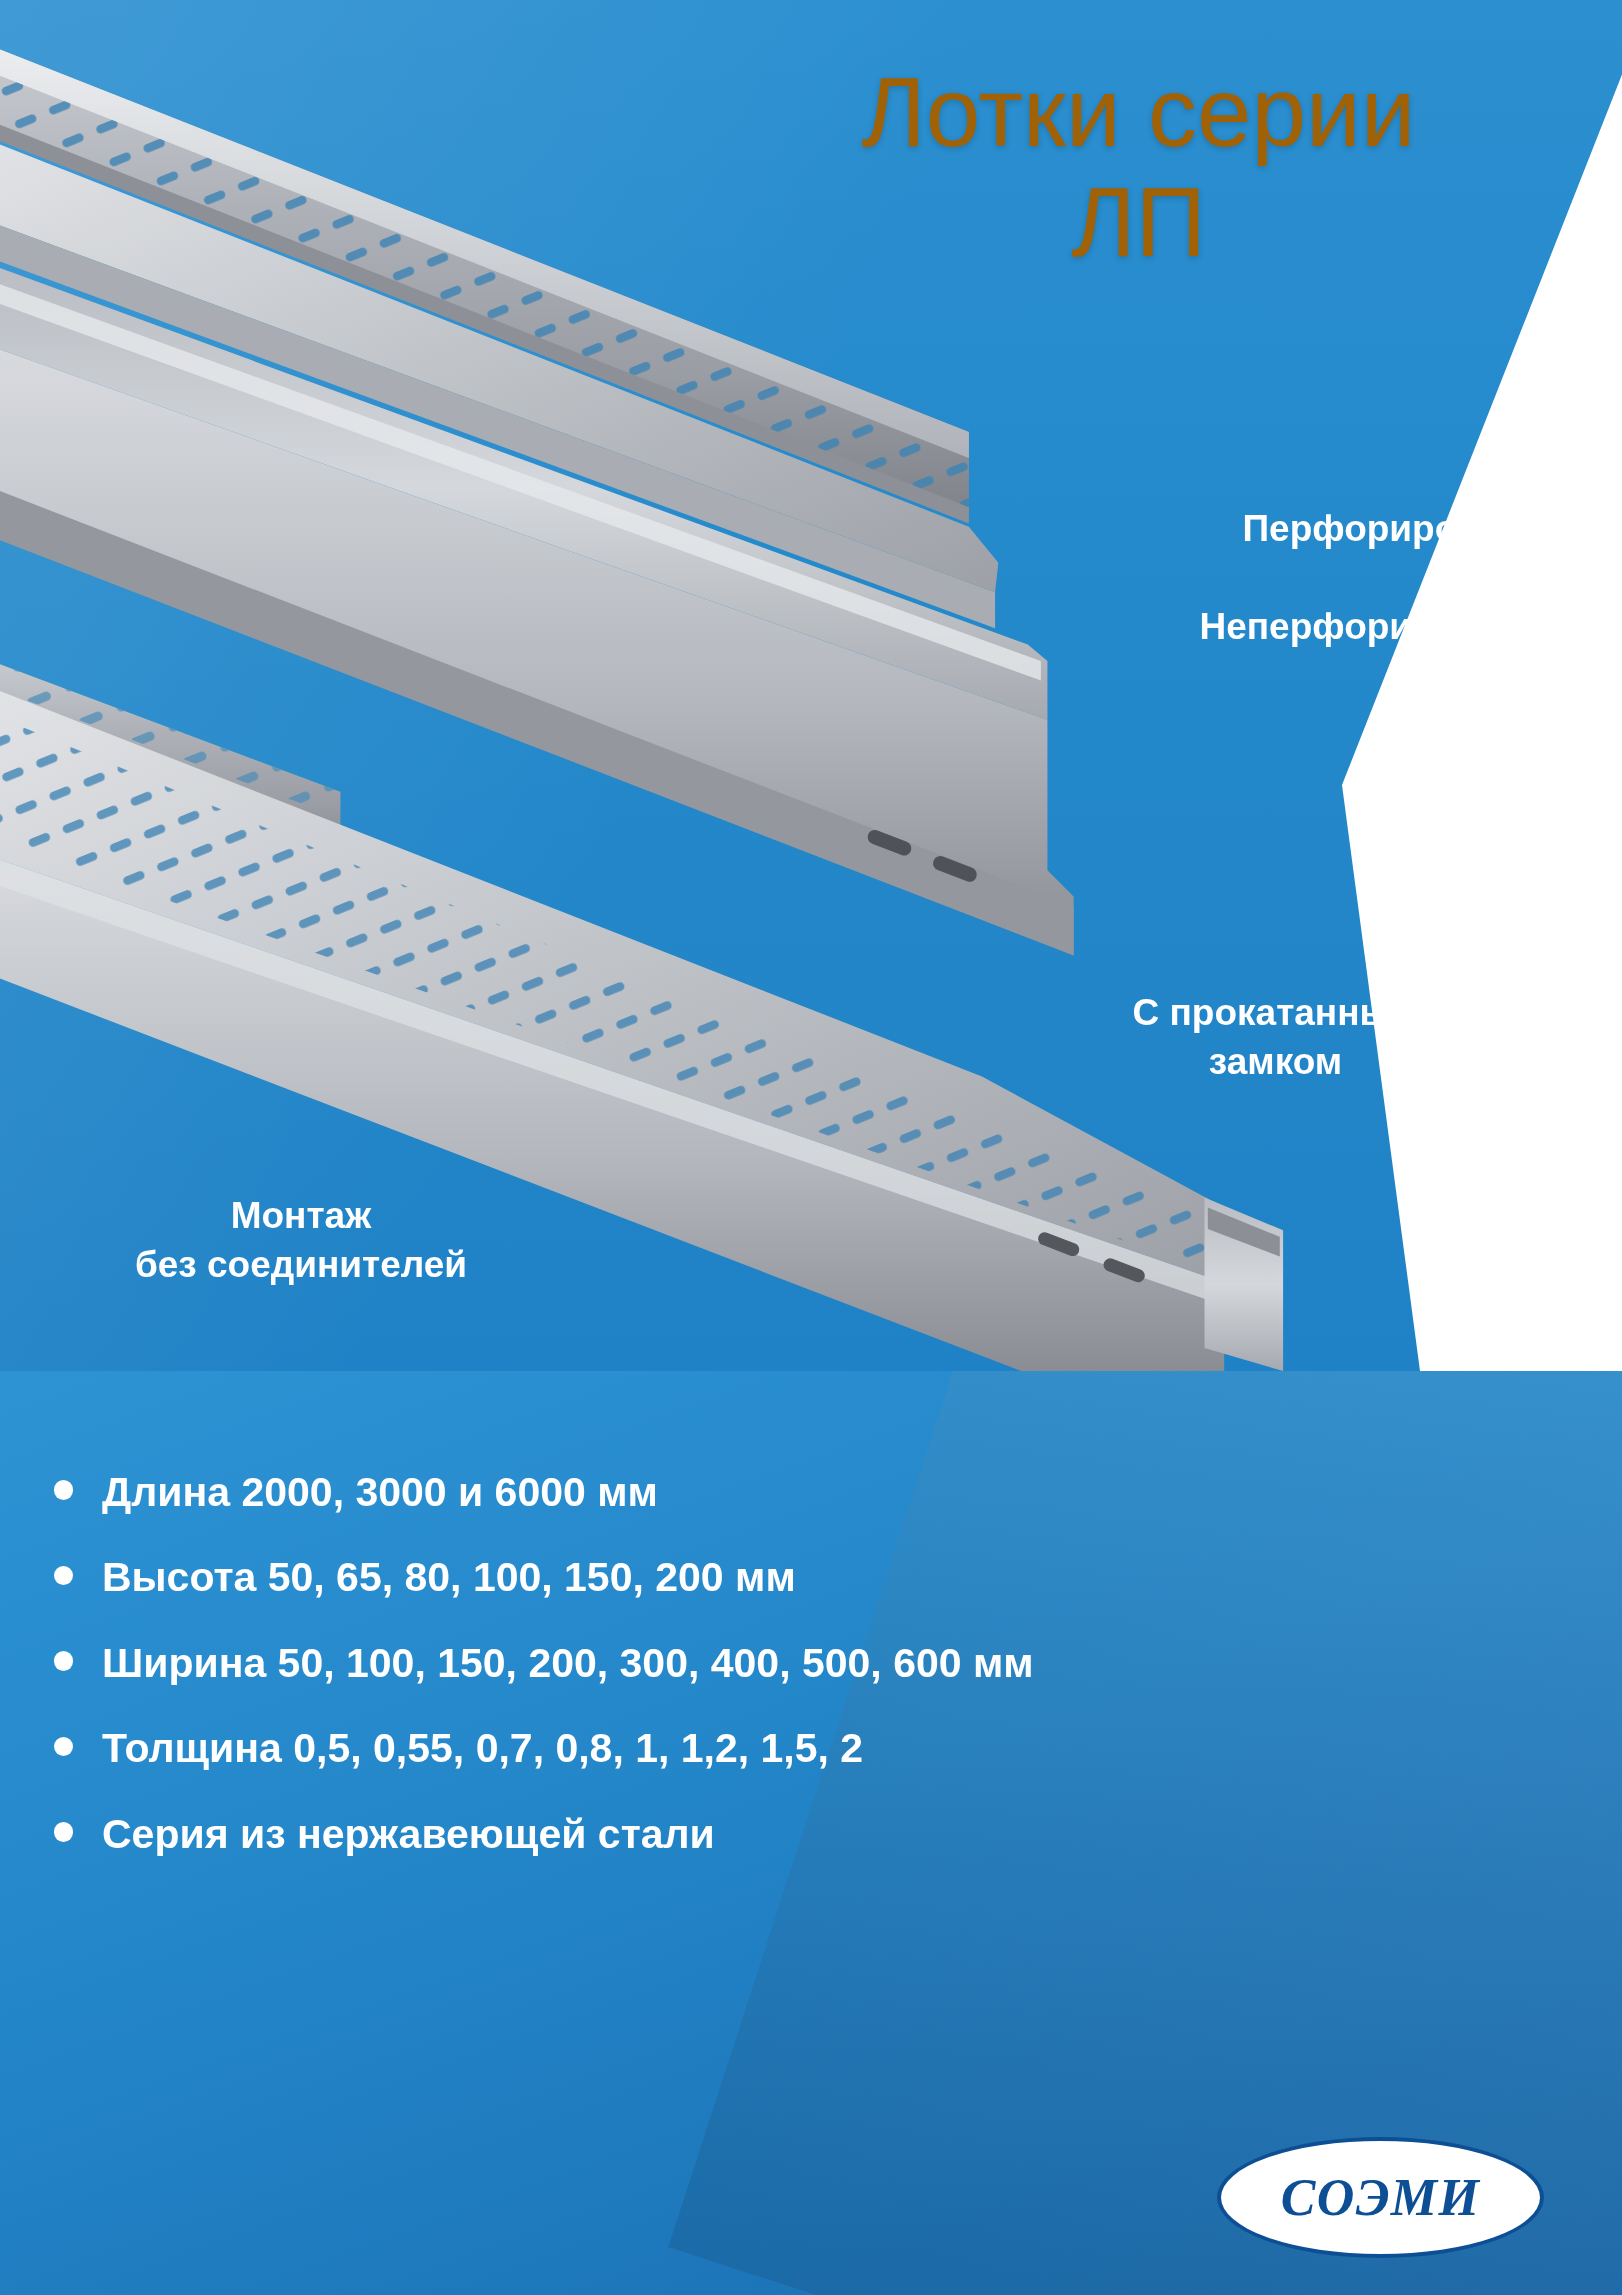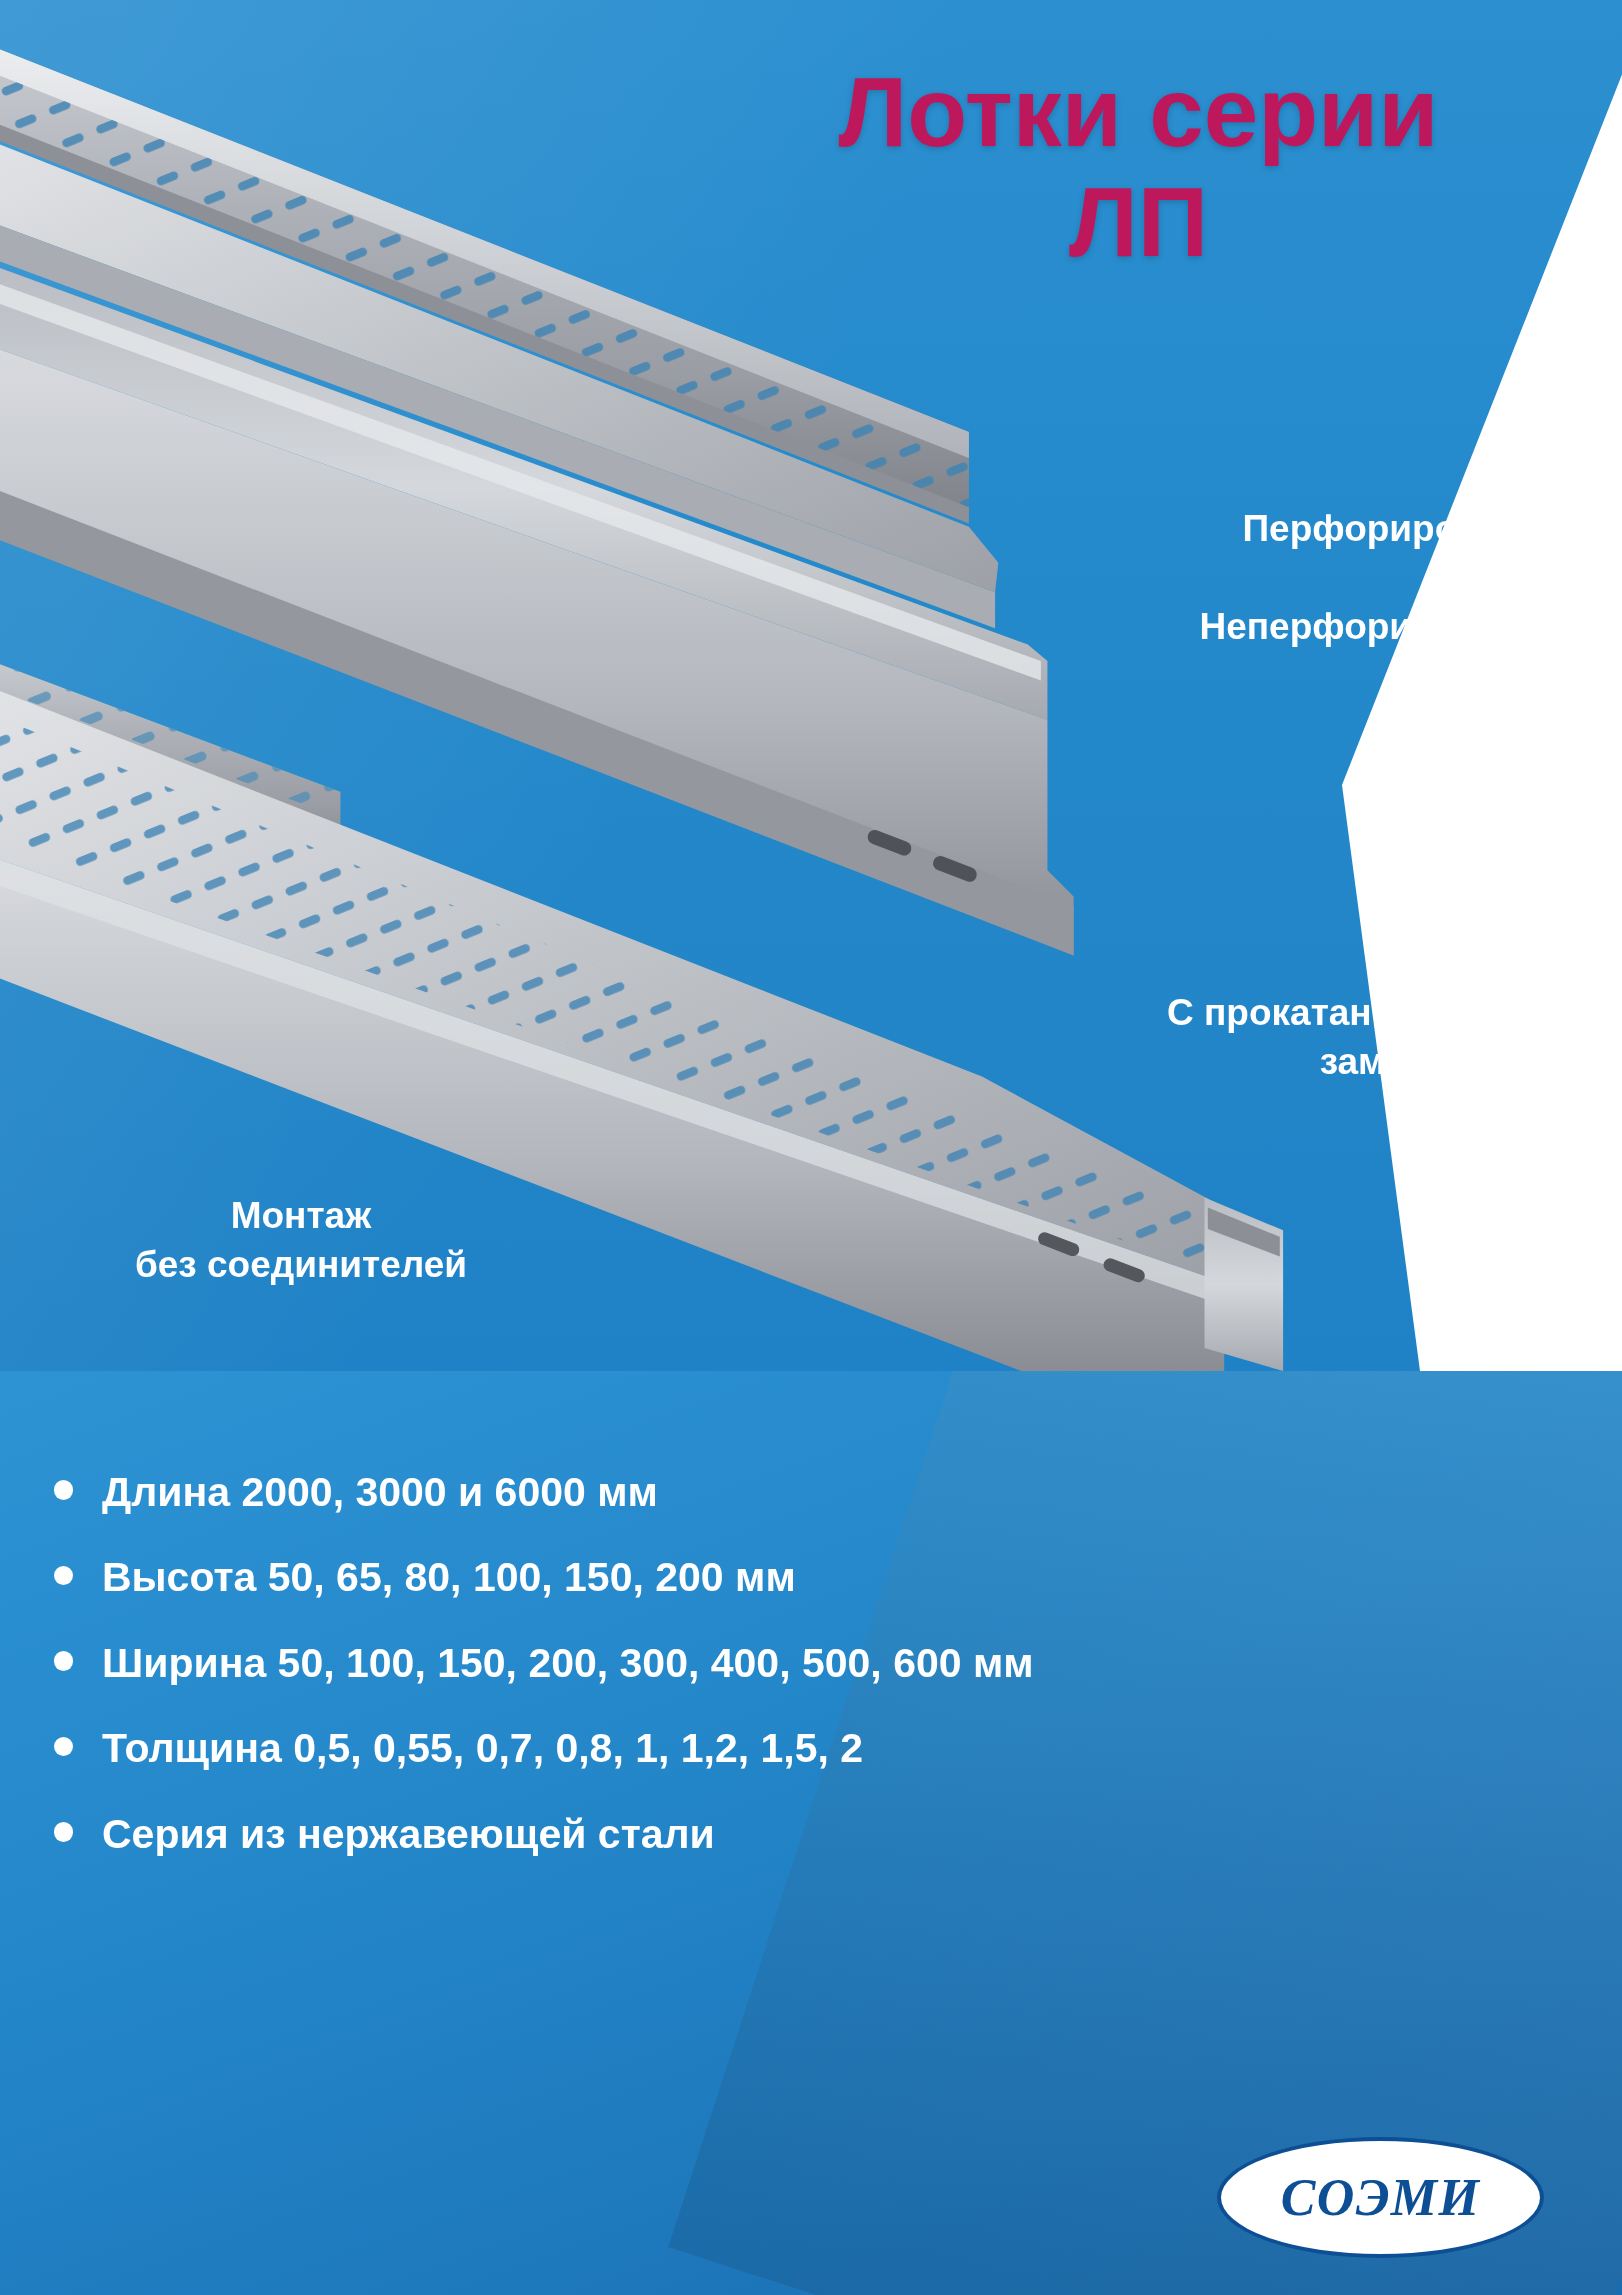--- a/index.html
+++ b/index.html
@@ -59,46 +59,46 @@
     height: 1371px;
   }
 
   
   .title {
     position: absolute;
     right: 59px;
     top: 58px;
     width: 851px;
     text-align: center;
-    color: #be185d;
+    color: #a16207;
     font-size: 98px;
-    font-weight: bold;
+    font-weight: normal;
     line-height: 1.12;
     letter-spacing: 0px;
     text-shadow: 0 2px 6.5px rgba(0,0,0,0.18);
   }
 
   .label-perf {
     position: absolute;
     left: 995px;
     top: 504px;
     width: 602px;
     text-align: right;
     color: #ffffff;
     font-size: 37px;
     font-weight: bold;
     line-height: 1.33;
   }
 
   .label-lock {
     position: absolute;
-    left: 982px;
+    left: 1040px;
     top: 988px;
     width: 471px;
-    text-align: right;
+    text-align: center;
     color: #ffffff;
     font-size: 37px;
     font-weight: bold;
     line-height: 1.33;
   }
 
   .label-mount {
     position: absolute;
     left: 39px;
     top: 1191px;

